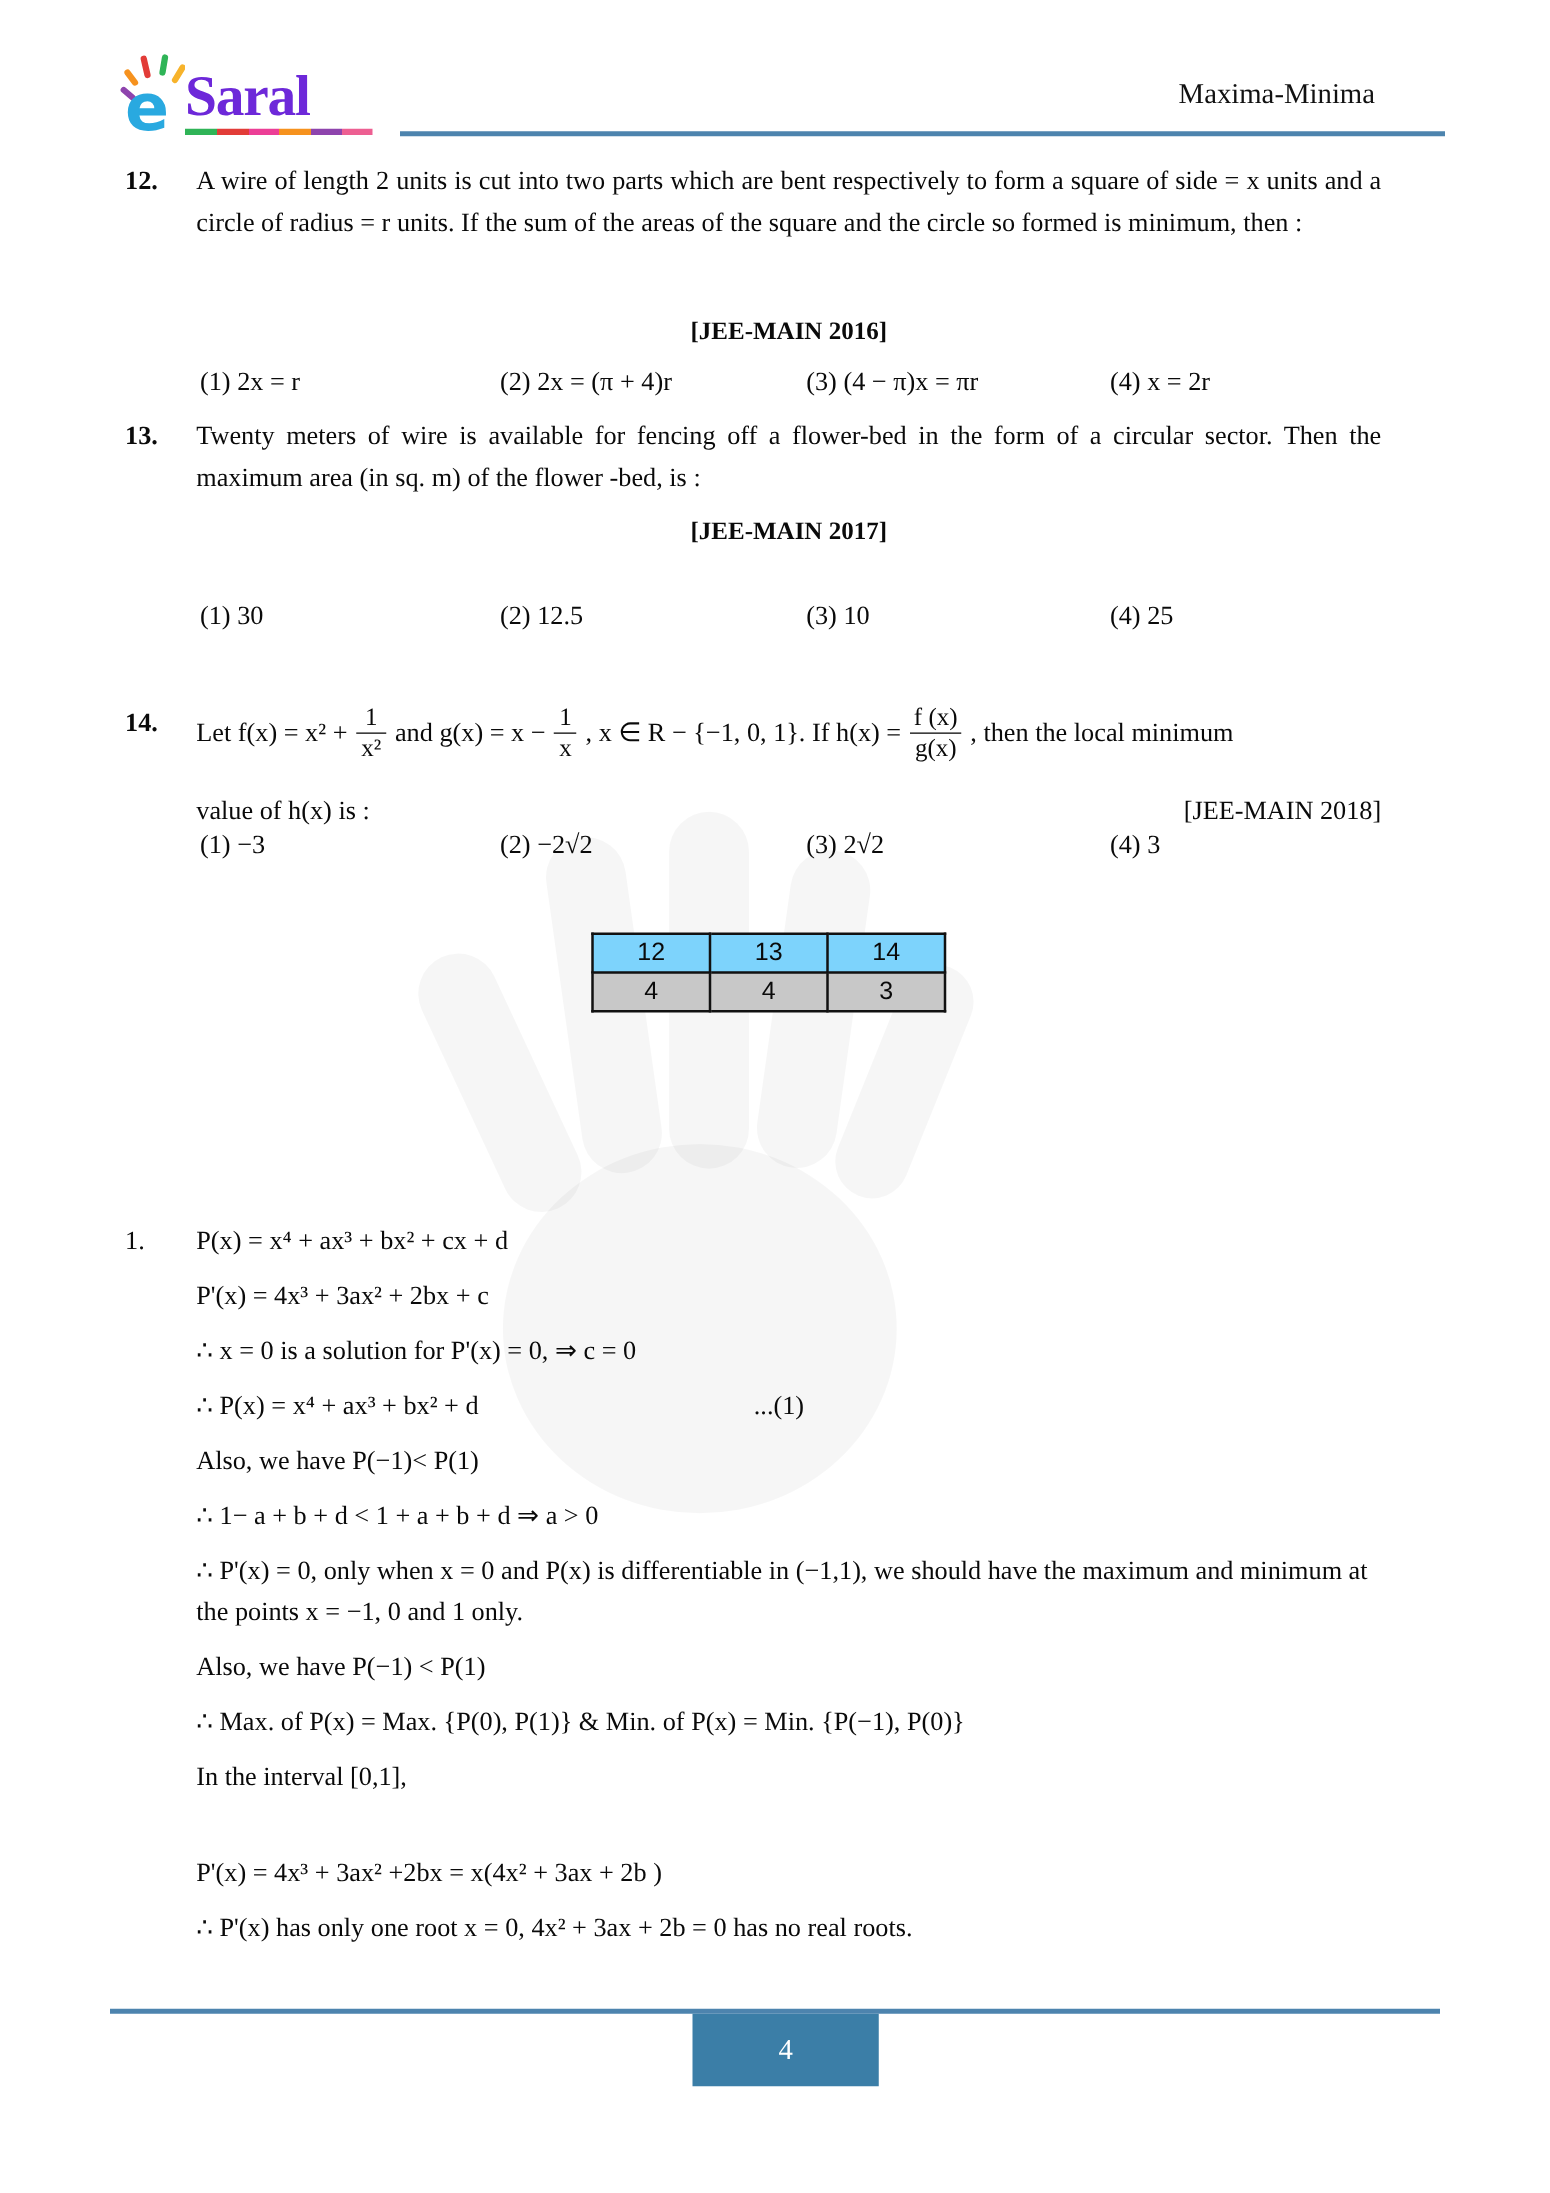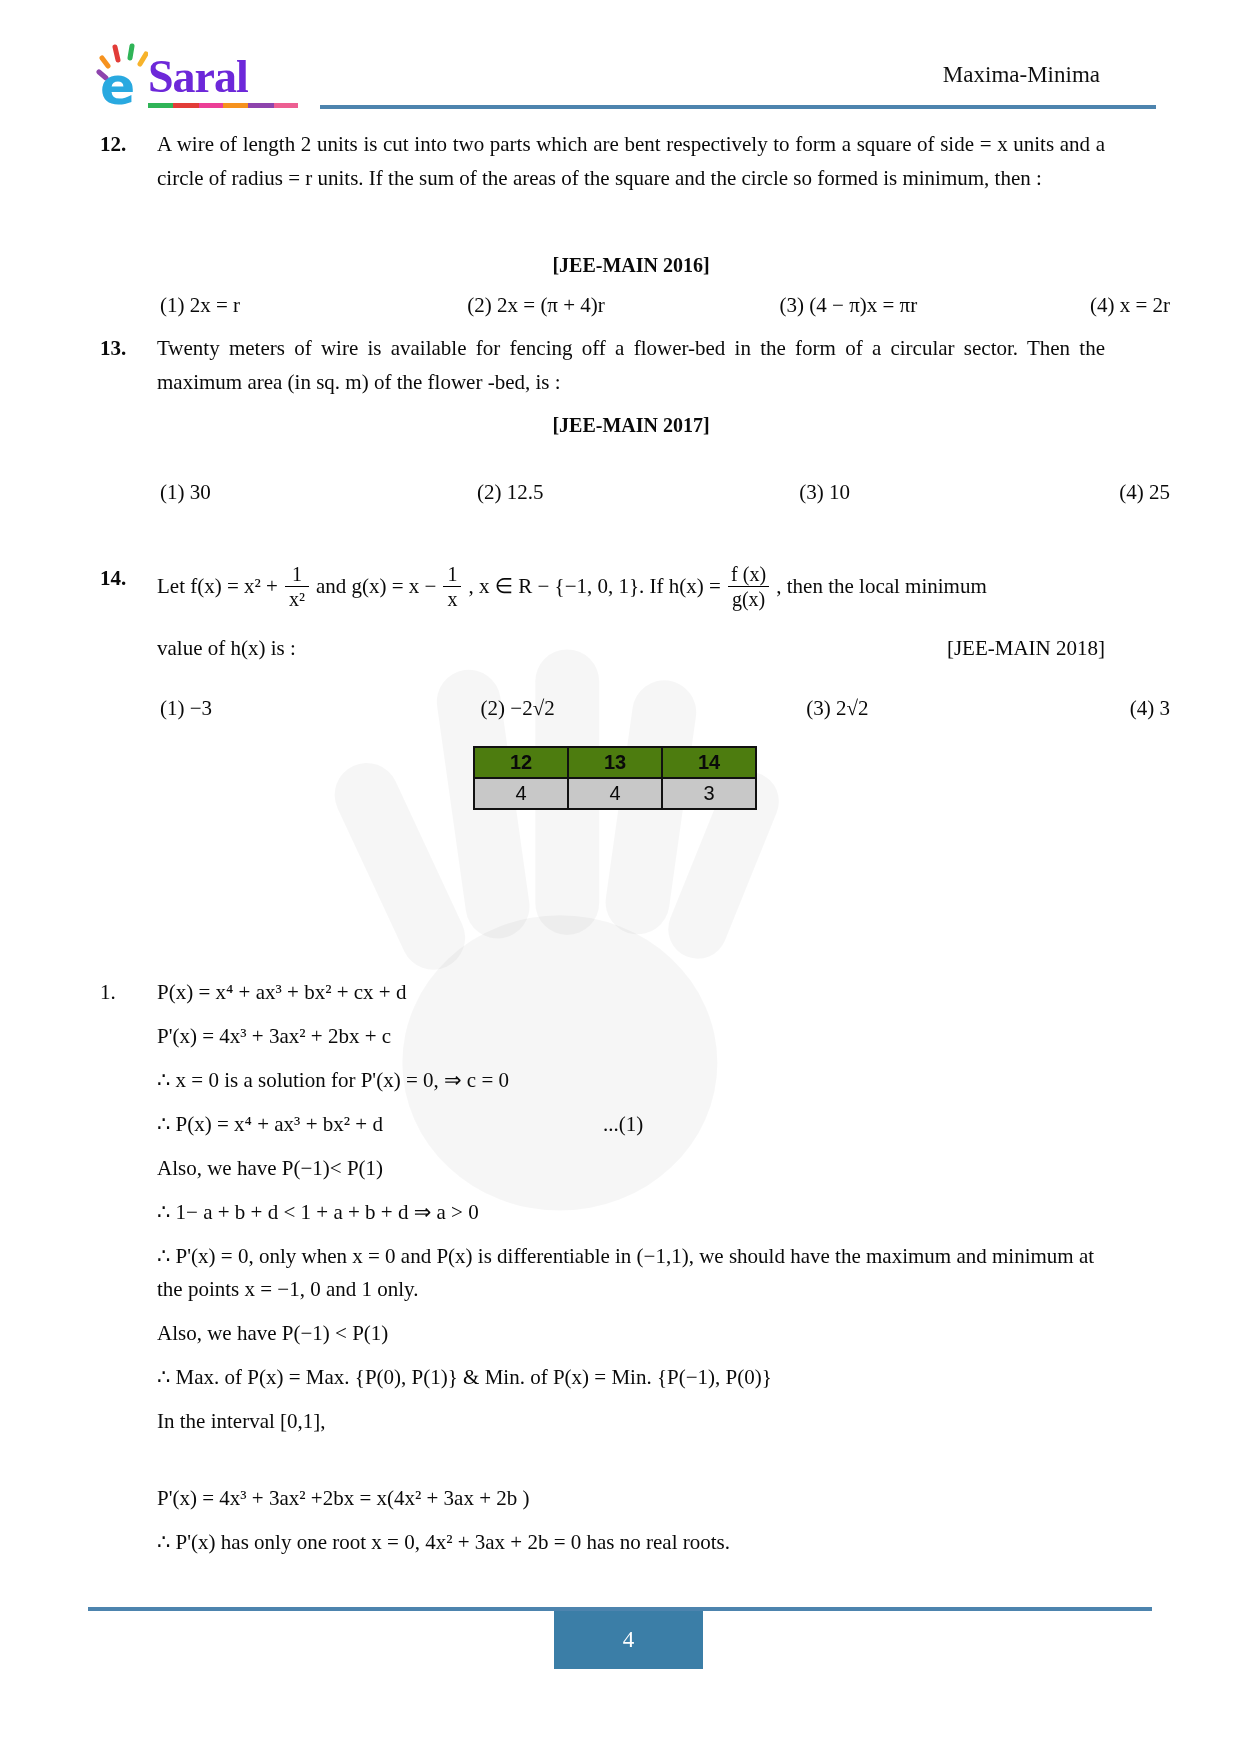--- a/index.html
+++ b/index.html
@@ -18,40 +18,40 @@
   .header-rule{position:absolute;left:320px;top:105px;width:836px;height:4px;background:#4d84ae;}
 
   
   .watermark{position:absolute;left:300px;top:610px;width:500px;height:640px;}
   .watermark svg{width:100%;height:100%;}
 
   
   .qnum{position:absolute;left:100px;font-weight:bold;font-size:21px;line-height:33px;}
   .qtext{position:absolute;left:157px;width:948px;font-size:21px;line-height:33.5px;text-align:justify;}
   .qtag{position:absolute;left:157px;width:948px;text-align:center;font-weight:bold;font-size:20px;}
-  .opts{position:absolute;left:160px;width:1010px;display:flex;font-size:21px;line-height:30px;justify-content:space-between;}
+  .opts{position:absolute;left:160px;width:1010px;display:flex;font-size:21px;line-height:30px;}
   .opt-a{width:240px;}.opt-b{width:245px;}.opt-c{width:243px;}
 
   
   .q14-row{position:absolute;left:157px;top:540px;height:92px;width:990px;
            display:flex;align-items:center;gap:7px;font-size:21px;white-space:nowrap;}
   .frac{display:inline-flex;flex-direction:column;align-items:center;
         font-size:20px;line-height:24px;}
   .frac .den{border-top:1.8px solid #000;padding:0 4px;}
   .frac .num{padding:0 2px;}
   .q14-line2{position:absolute;left:157px;top:636px;width:948px;display:flex;
              justify-content:space-between;font-size:21px;}
   .q14-line2 .tag{font-weight:normal;}
 
   
   .ans-table{position:absolute;top:746px;left:615px;transform:translateX(-50%);
              border-collapse:collapse;font-family:"Liberation Sans",sans-serif;font-size:20px;}
   .ans-table td{border:2.5px solid #111;width:92px;height:27px;text-align:center;
                 vertical-align:middle;padding:1px 0;}
-  .ans-table .hdr td{background:#4d7c0f;font-weight:bold;}
+  .ans-table .hdr td{background:#7dd3fc;}
   .ans-table .val td{background:#c8c8c8;}
 
   
   .sol-heading{position:absolute;top:880px;left:0;width:100%;text-align:center;
                font-size:25px;font-weight:bold;}
   .sol-num{position:absolute;left:100px;top:976px;font-size:21px;line-height:33px;}
   .sol-body{position:absolute;left:157px;top:976px;width:952px;font-size:21px;}
   .sol-line{line-height:33px;margin-bottom:11px;}
   .sol-line.rel{position:relative;}
   .eq-ref{position:absolute;left:446px;top:0;}
@@ -132,21 +132,21 @@
     <span class="frac">
       <span class="num">f (x)</span>
       <span class="den">g(x)</span>
     </span>
     <span>, then the local minimum</span>
   </div>
   <div class="q14-line2">
     <span>value of h(x) is :</span>
     <span class="tag">[JEE-MAIN 2018]</span>
   </div>
-  <div class="opts" style="top:693px">
+  <div class="opts" style="top:660px">
     <span class="opt-a">(1) −3</span>
     <span class="opt-b">(2) −2√2</span>
     <span class="opt-c">(3) 2√2</span>
     <span>(4) 3</span>
   </div>
 
   <table class="ans-table">
     <tbody>
         <tr class="hdr">
       <td>12</td>

